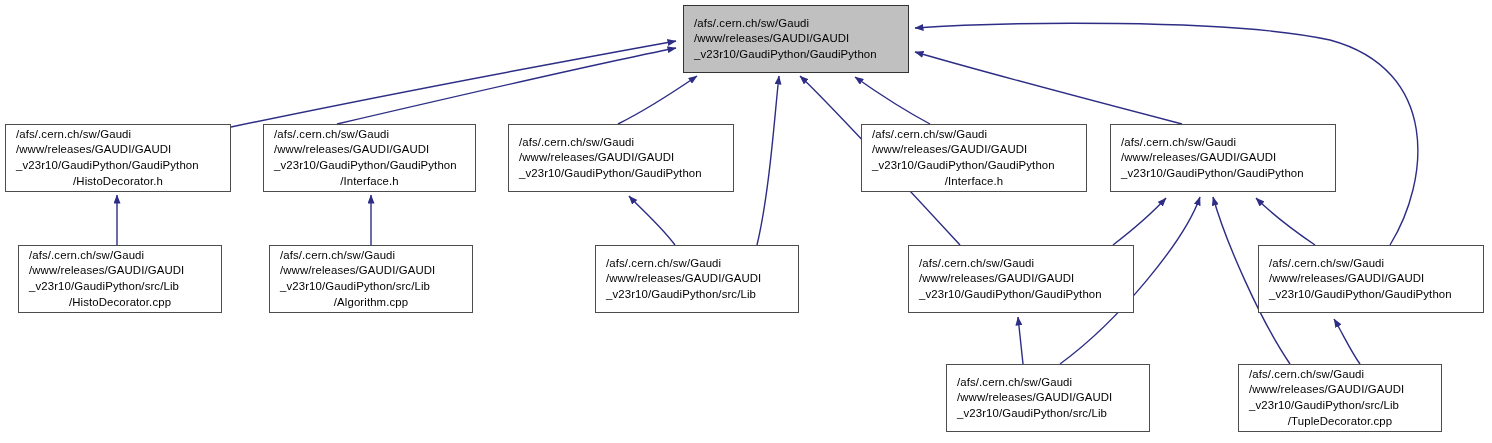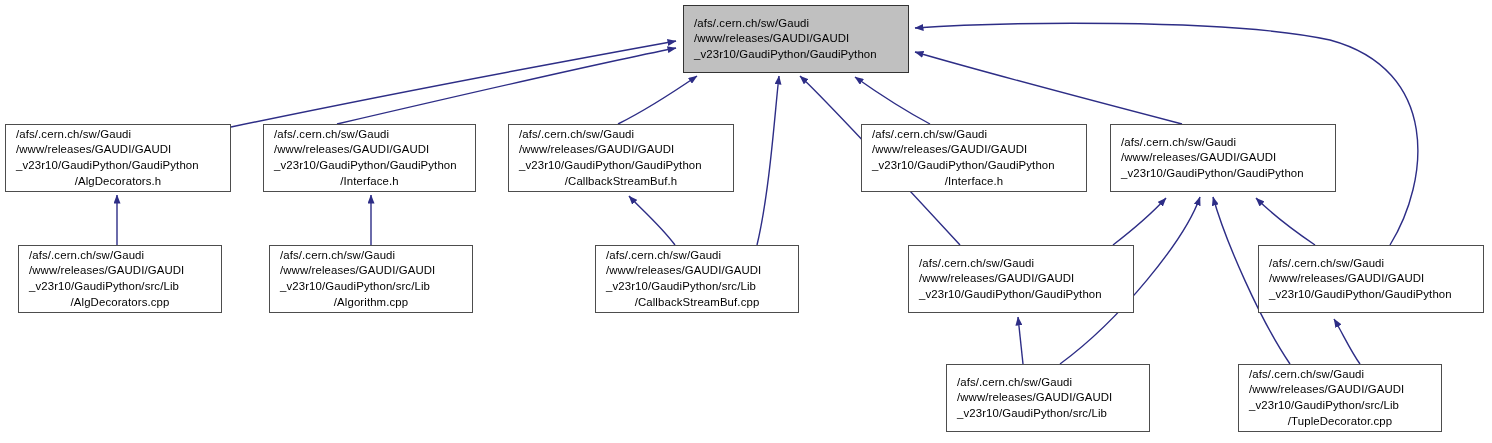--- a/index.html
+++ b/index.html
@@ -88,27 +88,27 @@
         <path d="M 1113,245 C 1135,228 1155,210 1166,198" fill="none" stroke="#2d2d86" stroke-width="1.4" marker-end="url(#arrowhead)"></path>
         <path d="M 1060,364 C 1120,320 1185,240 1200,197" fill="none" stroke="#2d2d86" stroke-width="1.4" marker-end="url(#arrowhead)"></path>
         <path d="M 1290,364 C 1260,320 1225,240 1213,197" fill="none" stroke="#2d2d86" stroke-width="1.4" marker-end="url(#arrowhead)"></path>
         <path d="M 1360,364 C 1350,350 1342,332 1334,319" fill="none" stroke="#2d2d86" stroke-width="1.4" marker-end="url(#arrowhead)"></path>
         <path d="M 1315,245 C 1290,228 1268,210 1256,198" fill="none" stroke="#2d2d86" stroke-width="1.4" marker-end="url(#arrowhead)"></path>
       </g>
   </svg>
 
   <div id="nodes-layer">
       <div class="node root" style="left: 683px; top: 5px; width: 226px; height: 68px;"><span class="line l1">/afs/.cern.ch/sw/Gaudi</span><span class="line l2">/www/releases/GAUDI/GAUDI</span><span class="line l3">_v23r10/GaudiPython/GaudiPython</span></div>
-      <div class="node" style="left: 5px; top: 124px; width: 226px; height: 68px;"><span class="line l1">/afs/.cern.ch/sw/Gaudi</span><span class="line l2">/www/releases/GAUDI/GAUDI</span><span class="line l3">_v23r10/GaudiPython/GaudiPython</span><span class="line l4">/AlgDecorators.h</span></div>
+      <div class="node" style="left: 5px; top: 124px; width: 226px; height: 68px;"><span class="line l1">/afs/.cern.ch/sw/Gaudi</span><span class="line l2">/www/releases/GAUDI/GAUDI</span><span class="line l3">_v23r10/GaudiPython/GaudiPython</span><span class="line l4">/HistoDecorator.h</span></div>
       <div class="node" style="left: 263px; top: 124px; width: 213px; height: 68px;"><span class="line l1">/afs/.cern.ch/sw/Gaudi</span><span class="line l2">/www/releases/GAUDI/GAUDI</span><span class="line l3">_v23r10/GaudiPython/GaudiPython</span><span class="line l4">/Interface.h</span></div>
-      <div class="node" style="left: 508px; top: 124px; width: 226px; height: 68px;"><span class="line l1">/afs/.cern.ch/sw/Gaudi</span><span class="line l2">/www/releases/GAUDI/GAUDI</span><span class="line l3">_v23r10/GaudiPython/GaudiPython</span><span class="line l4">/CallbackStreamBuf.h</span></div>
+      <div class="node" style="left: 508px; top: 124px; width: 226px; height: 68px;"><span class="line l1">/afs/.cern.ch/sw/Gaudi</span><span class="line l2">/www/releases/GAUDI/GAUDI</span><span class="line l3">_v23r10/GaudiPython/GaudiPython</span></div>
       <div class="node" style="left: 861px; top: 124px; width: 226px; height: 68px;"><span class="line l1">/afs/.cern.ch/sw/Gaudi</span><span class="line l2">/www/releases/GAUDI/GAUDI</span><span class="line l3">_v23r10/GaudiPython/GaudiPython</span><span class="line l4">/Interface.h</span></div>
       <div class="node" style="left: 1110px; top: 124px; width: 226px; height: 68px;"><span class="line l1">/afs/.cern.ch/sw/Gaudi</span><span class="line l2">/www/releases/GAUDI/GAUDI</span><span class="line l3">_v23r10/GaudiPython/GaudiPython</span></div>
-      <div class="node" style="left: 18px; top: 245px; width: 204px; height: 68px;"><span class="line l1">/afs/.cern.ch/sw/Gaudi</span><span class="line l2">/www/releases/GAUDI/GAUDI</span><span class="line l3">_v23r10/GaudiPython/src/Lib</span><span class="line l4">/AlgDecorators.cpp</span></div>
+      <div class="node" style="left: 18px; top: 245px; width: 204px; height: 68px;"><span class="line l1">/afs/.cern.ch/sw/Gaudi</span><span class="line l2">/www/releases/GAUDI/GAUDI</span><span class="line l3">_v23r10/GaudiPython/src/Lib</span><span class="line l4">/HistoDecorator.cpp</span></div>
       <div class="node" style="left: 269px; top: 245px; width: 204px; height: 68px;"><span class="line l1">/afs/.cern.ch/sw/Gaudi</span><span class="line l2">/www/releases/GAUDI/GAUDI</span><span class="line l3">_v23r10/GaudiPython/src/Lib</span><span class="line l4">/Algorithm.cpp</span></div>
-      <div class="node" style="left: 595px; top: 245px; width: 204px; height: 68px;"><span class="line l1">/afs/.cern.ch/sw/Gaudi</span><span class="line l2">/www/releases/GAUDI/GAUDI</span><span class="line l3">_v23r10/GaudiPython/src/Lib</span><span class="line l4">/CallbackStreamBuf.cpp</span></div>
+      <div class="node" style="left: 595px; top: 245px; width: 204px; height: 68px;"><span class="line l1">/afs/.cern.ch/sw/Gaudi</span><span class="line l2">/www/releases/GAUDI/GAUDI</span><span class="line l3">_v23r10/GaudiPython/src/Lib</span></div>
       <div class="node" style="left: 908px; top: 245px; width: 226px; height: 68px;"><span class="line l1">/afs/.cern.ch/sw/Gaudi</span><span class="line l2">/www/releases/GAUDI/GAUDI</span><span class="line l3">_v23r10/GaudiPython/GaudiPython</span></div>
       <div class="node" style="left: 1258px; top: 245px; width: 226px; height: 68px;"><span class="line l1">/afs/.cern.ch/sw/Gaudi</span><span class="line l2">/www/releases/GAUDI/GAUDI</span><span class="line l3">_v23r10/GaudiPython/GaudiPython</span></div>
       <div class="node" style="left: 946px; top: 364px; width: 204px; height: 68px;"><span class="line l1">/afs/.cern.ch/sw/Gaudi</span><span class="line l2">/www/releases/GAUDI/GAUDI</span><span class="line l3">_v23r10/GaudiPython/src/Lib</span></div>
       <div class="node" style="left: 1238px; top: 364px; width: 204px; height: 68px;"><span class="line l1">/afs/.cern.ch/sw/Gaudi</span><span class="line l2">/www/releases/GAUDI/GAUDI</span><span class="line l3">_v23r10/GaudiPython/src/Lib</span><span class="line l4">/TupleDecorator.cpp</span></div>
     </div>
 
 </div>
 
 </body></html>

